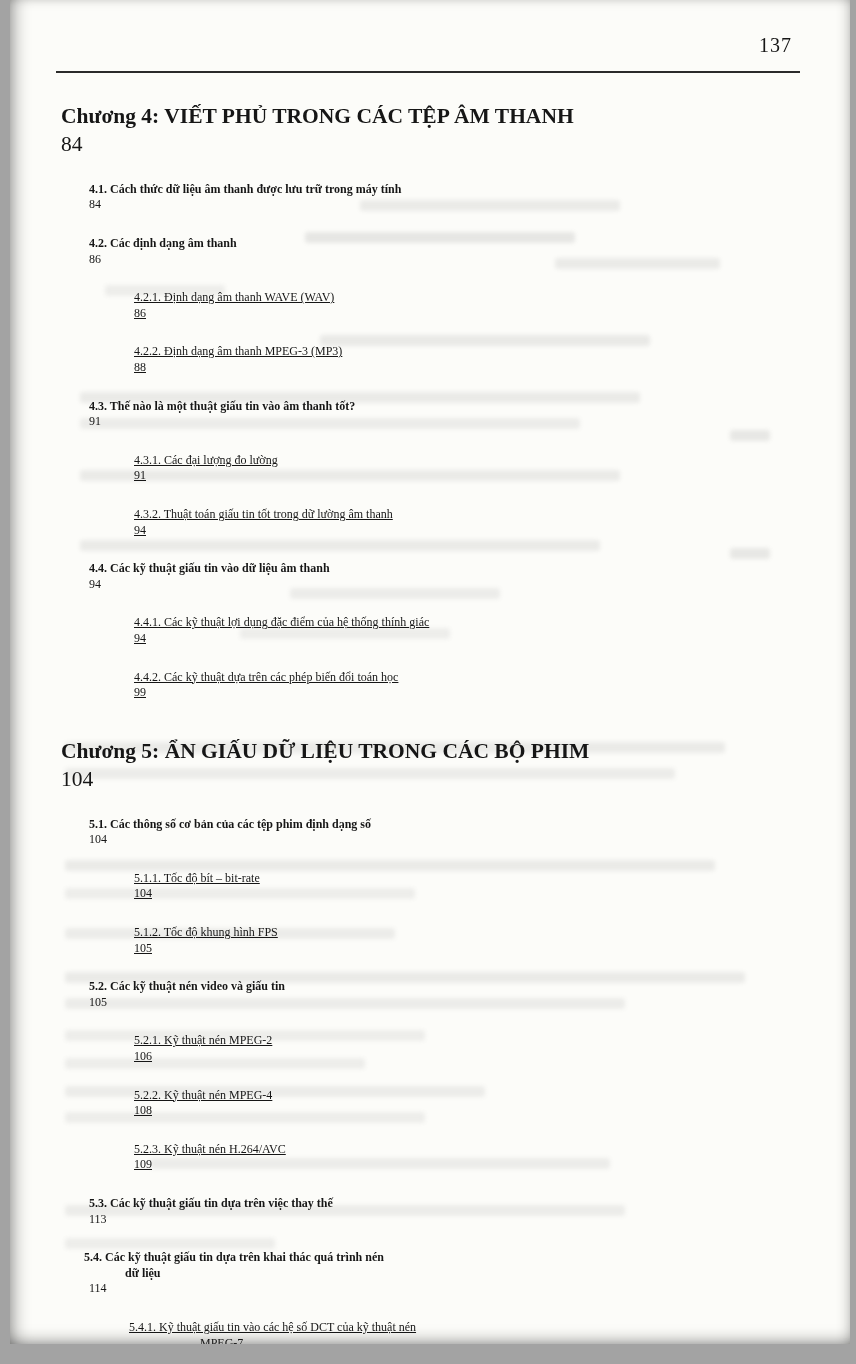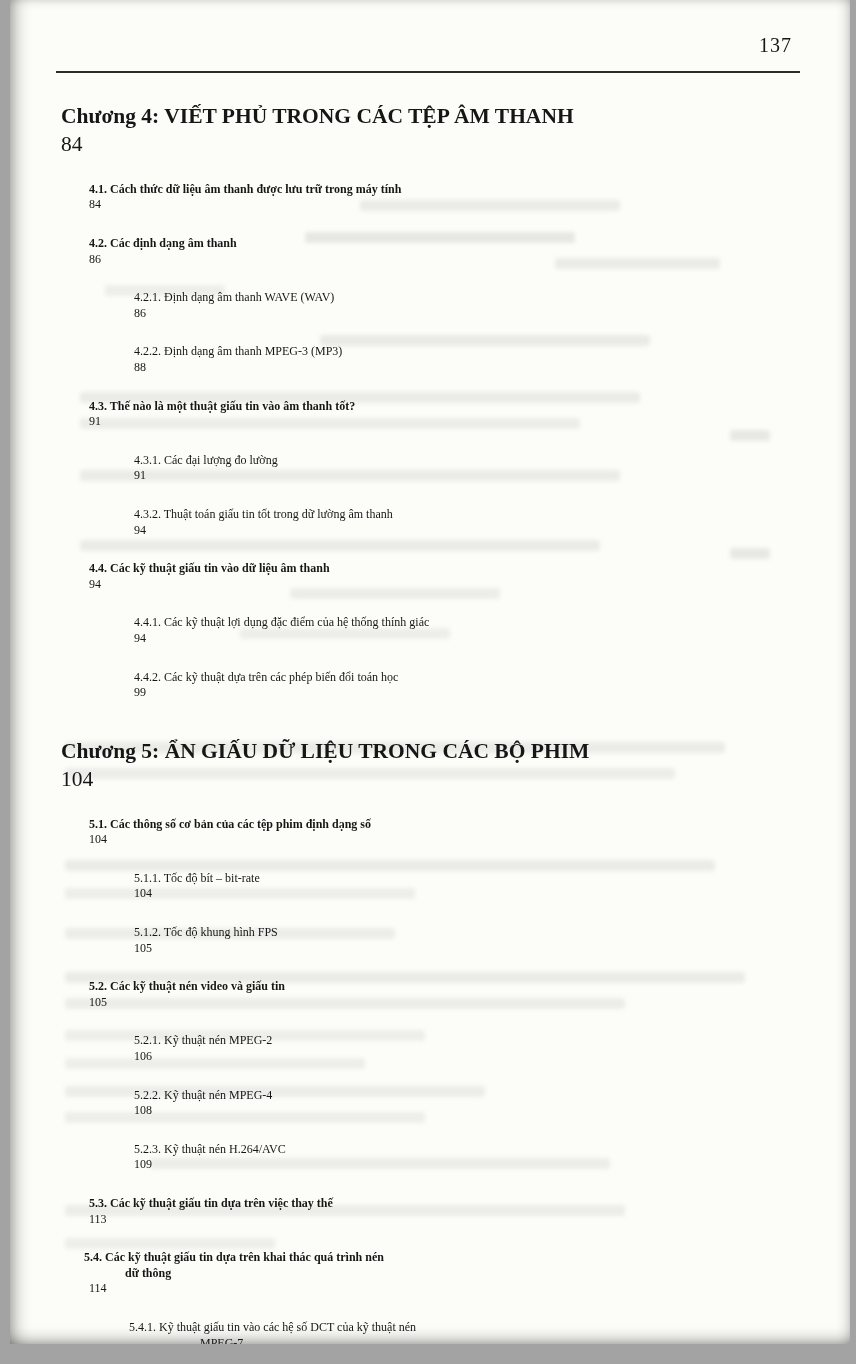--- a/index.html
+++ b/index.html
@@ -53,21 +53,21 @@
     font-size: 12px;
     line-height: 1.3;
   }
   .entry .row { display: flex; align-items: baseline; flex-direction: column; }
   .chapter {
     font-weight: bold;
     font-size: 21.5px;
     padding-top: 14px;
   }
   .section { font-weight: bold; padding-left: 28px; }
-  .subsection { padding-left: 73px; }
+  .subsection { padding-left: 73px; text-decoration: underline; }
   .leader {
     flex: 1 1 0;
     min-width: 8px;
     overflow: hidden;
     white-space: nowrap;
     letter-spacing: 2.5px;
     margin: 0 2px 0 5px;
     font-weight: normal;
     color: #1c1c1c;
   }
@@ -251,21 +251,21 @@
           <div class="entry section">
             <span class="row">
               <span class="entry-text">5.3. Các kỹ thuật giấu tin dựa trên việc thay thế</span>
               <span class="leader">............................................................................................................................................................................................................................</span>
               <span class="pagenum">113</span>
             </span>
           </div>
           <div class="entry section">
             <span class="line1">5.4. Các kỹ thuật giấu tin dựa trên khai thác quá trình nén</span>
             <span class="row">
-              <span class="cont">dữ thông</span>
+              <span class="cont">dữ liệu</span>
               <span class="leader">............................................................................................................................................................................................................................</span>
               <span class="pagenum">114</span>
             </span>
           </div>
           <div class="entry subsection">
             <span class="line1">5.4.1. Kỹ thuật giấu tin vào các hệ số DCT của kỹ thuật nén</span>
             <span class="row">
               <span class="cont">MPEG-7</span>
               <span class="leader">............................................................................................................................................................................................................................</span>
               <span class="pagenum">114</span>

